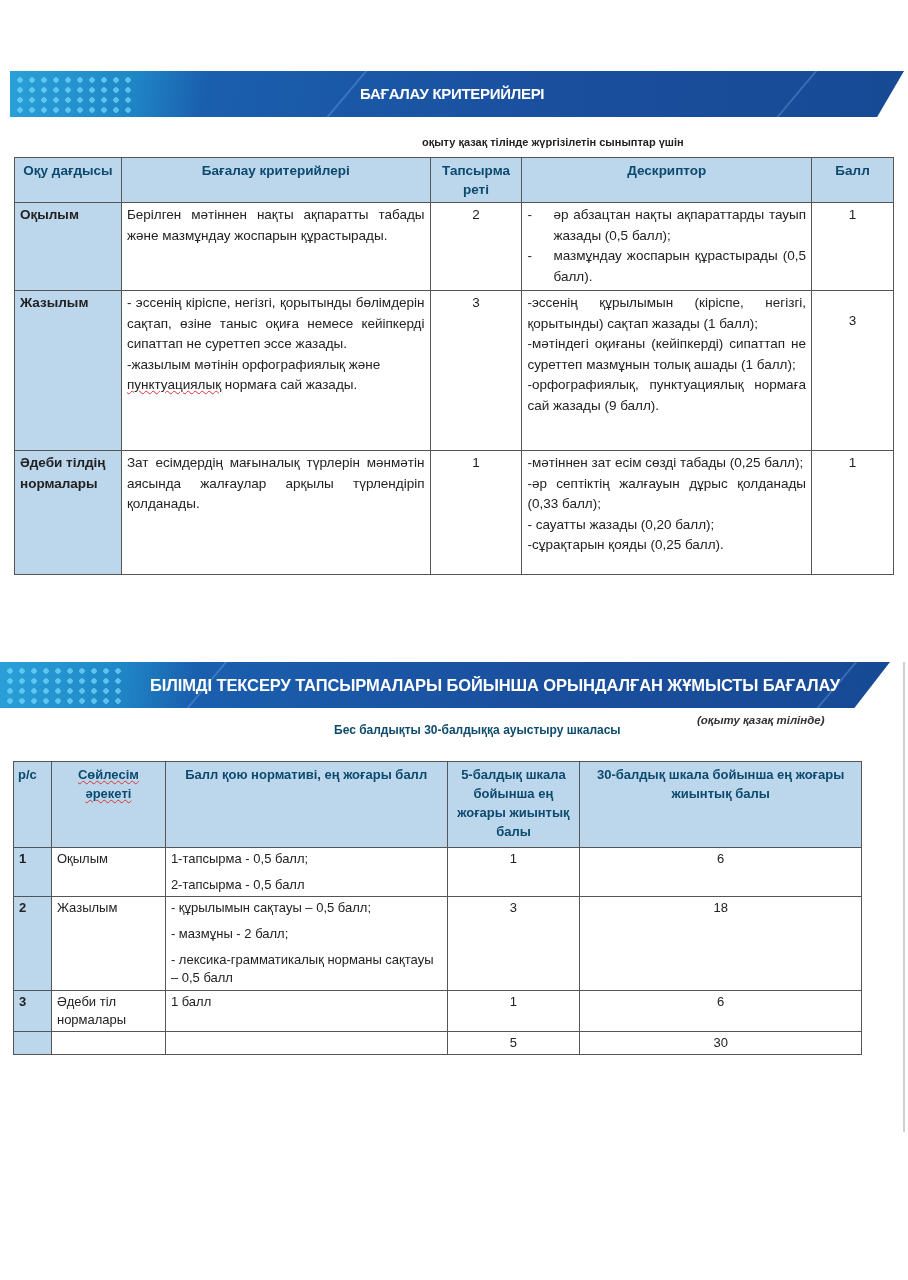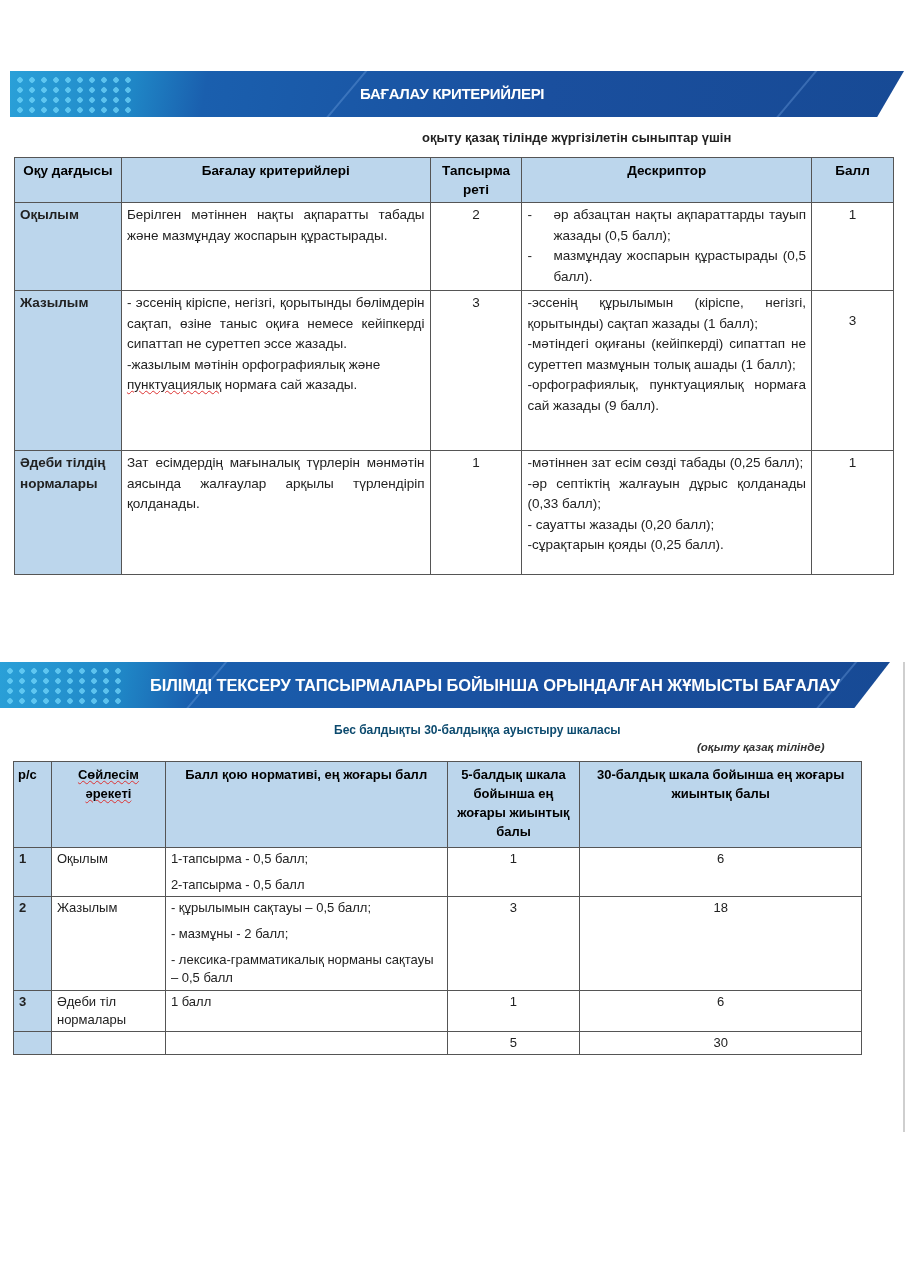--- a/index.html
+++ b/index.html
@@ -14,27 +14,27 @@
     background-size: 12px 10px; opacity: 0.8; }
   .banner .stripe { position: absolute; top: -10px; width: 2px; height: 80px; background: rgba(120,170,230,0.35); transform: rotate(40deg); }
   .banner .title { position: absolute; top: 0; height: 46px; line-height: 46px; color: #fff; font-weight: bold;
     white-space: nowrap; }
 
   #banner1 { left: 10px; top: 71px; width: 894px; clip-path: polygon(0 0, 100% 0, 97% 100%, 0 100%); }
   #banner1 .title { left: 350px; font-size: 15px; letter-spacing: -0.3px; }
   #banner2 { left: 0px; top: 662px; width: 890px; clip-path: polygon(0 0, 100% 0, 96% 100%, 0 100%); }
   #banner2 .title { left: 150px; font-size: 16.5px; letter-spacing: -0.1px; text-align: right; }
 
-  .subtitle1 { position: absolute; left: 422px; top: 130px; font-size: 13px; font-weight: bold; color: #222; }
+  .subtitle1 { position: absolute; left: 422px; top: 136px; font-size: 11px; font-weight: bold; color: #222; }
   .subtitle2 { position: absolute; left: 334px; top: 723px; font-size: 12px; font-weight: bold; color: #0c4a6e; }
-  .note2 { position: absolute; left: 697px; top: 741px; font-size: 11.5px; font-style: italic; font-weight: bold; color: #333; }
+  .note2 { position: absolute; left: 697px; top: 714px; font-size: 11.5px; font-style: italic; font-weight: bold; color: #333; }
 
   table { border-collapse: collapse; position: absolute; font-size: 13.5px; }
   td, th { border: 1.5px solid #555; vertical-align: top; }
-  th { background: #bcd6ec; font-weight: bold; text-align: center; color: #000000; }
+  th { background: #bcd6ec; font-weight: bold; text-align: center; color: #0c4a6e; }
 
   #t1 { left: 14px; top: 157px; width: 880px; }
   #t1 th { padding: 3px 4px; line-height: 19px; }
   #t1 td { padding: 2px 5px; line-height: 20.5px; }
   #t1 td.skill { background: #bcd6ec; font-weight: bold; }
   #t1 td.center { text-align: center; }
   #t1 td.just { text-align: justify; }
   #t1 .desc-item { display: flex; }
   #t1 .dash { width: 26px; flex: none; }
   #t1 .desc-text { flex: 1; text-align: justify; }

